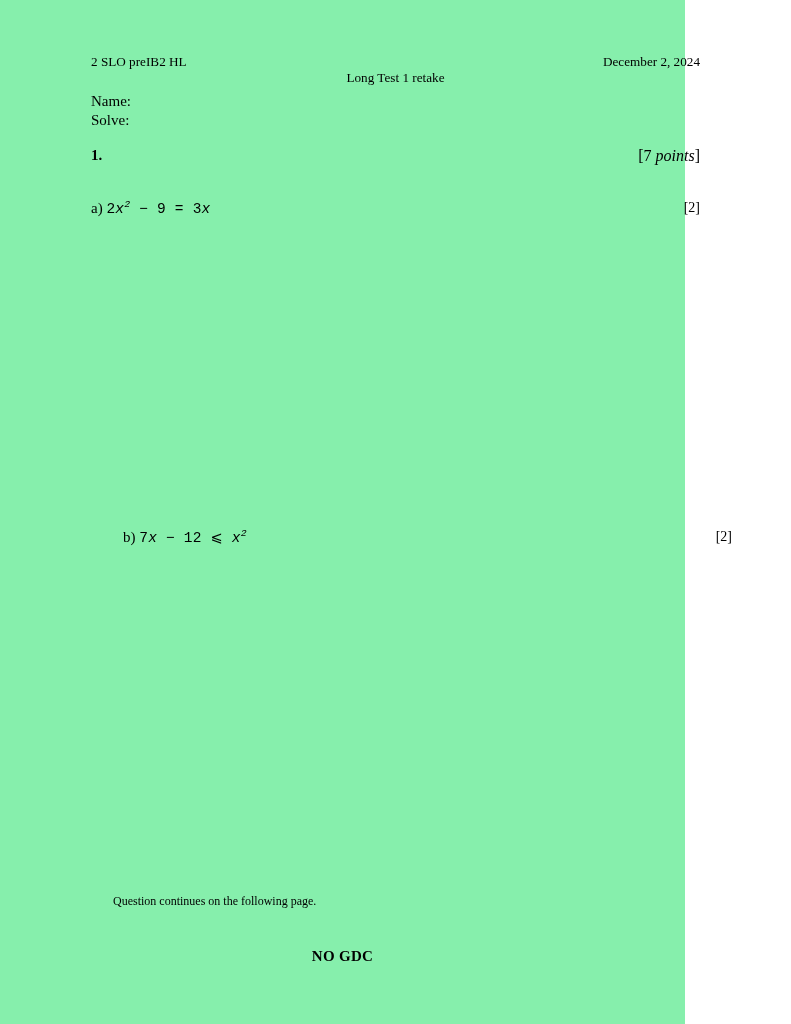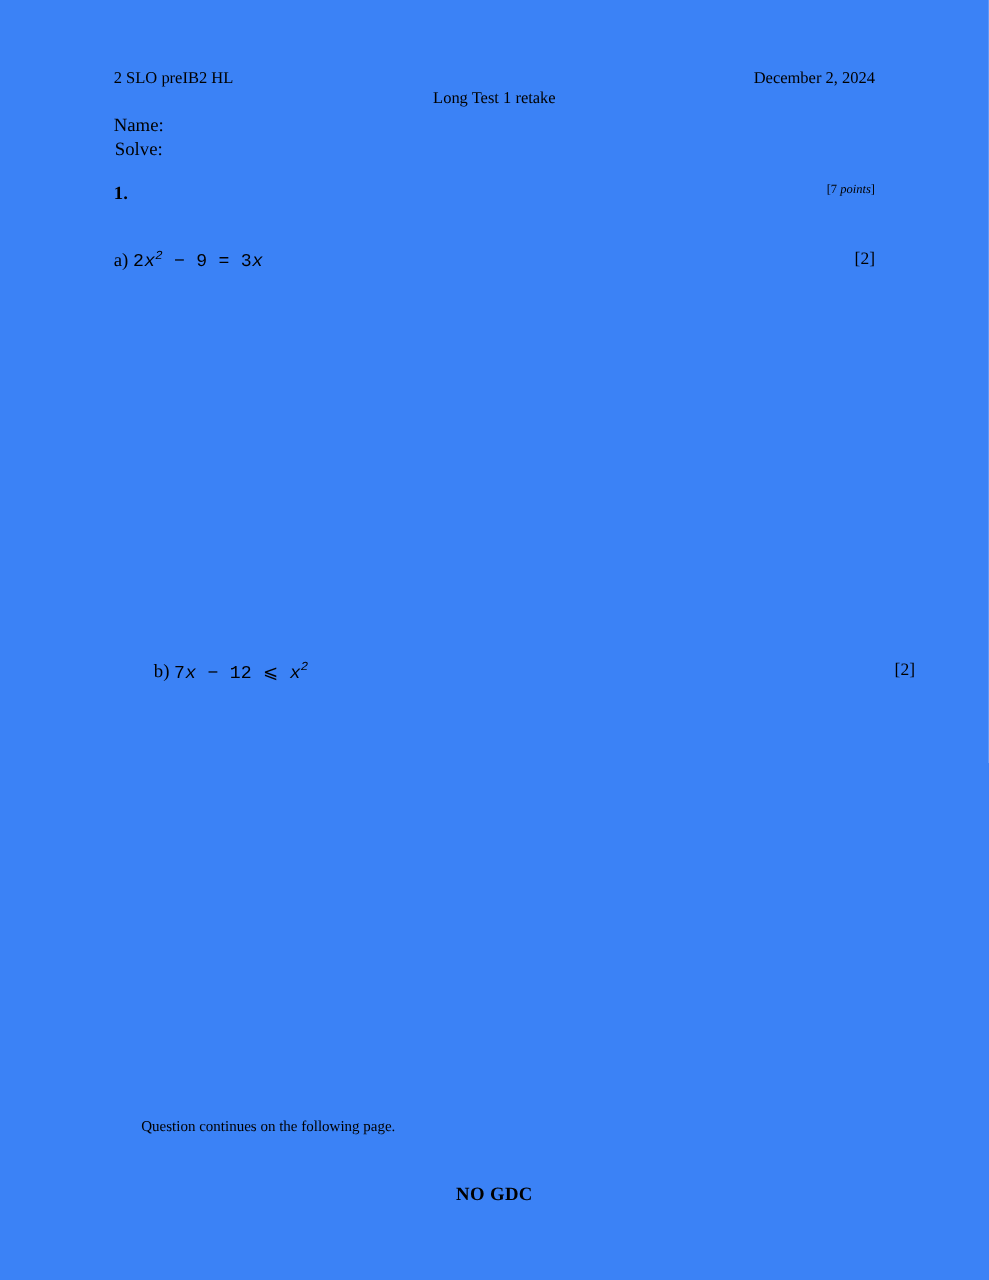--- a/index.html
+++ b/index.html
@@ -12,23 +12,23 @@
     background: #ffffff;
     font-family: "Liberation Serif", serif;
     color: #000000;
     position: relative;
     overflow: hidden;
   }
   .page {
     position: absolute;
     left: 0;
     top: 0;
-    width: 791px;
+    width: 685px;
     height: 1024px;
-    background: #3b82f6;
+    background: #86efac;
   }
 
   
   .header {
     position: absolute;
     left: 91px;
     top: 54px;
     width: 609px;
     font-size: 13.2px;
     line-height: 1.2;
@@ -54,21 +54,20 @@
     white-space: nowrap;
   }
 
   
   .field-block {
     position: absolute;
     left: 91px;
     top: 92px;
     font-size: 15px;
     line-height: 1.25;
-    text-align: center;
   }
   .field-block .field {
     display: block;
     white-space: nowrap;
   }
 
   
   .q-head {
     position: absolute;
     left: 91px;
@@ -77,21 +76,21 @@
     font-size: 15px;
     line-height: 1.25;
   }
   .q-head .q-num {
     font-weight: bold;
   }
   .q-head .q-points {
     position: absolute;
     right: 0;
     top: 0;
-    font-size: 10px;
+    font-size: 16px;
     white-space: nowrap;
   }
   .q-head .q-points i {
     font-style: italic;
   }
   .q-head .q-text {
     display: block;
     margin-top: 3px;
   }
 

